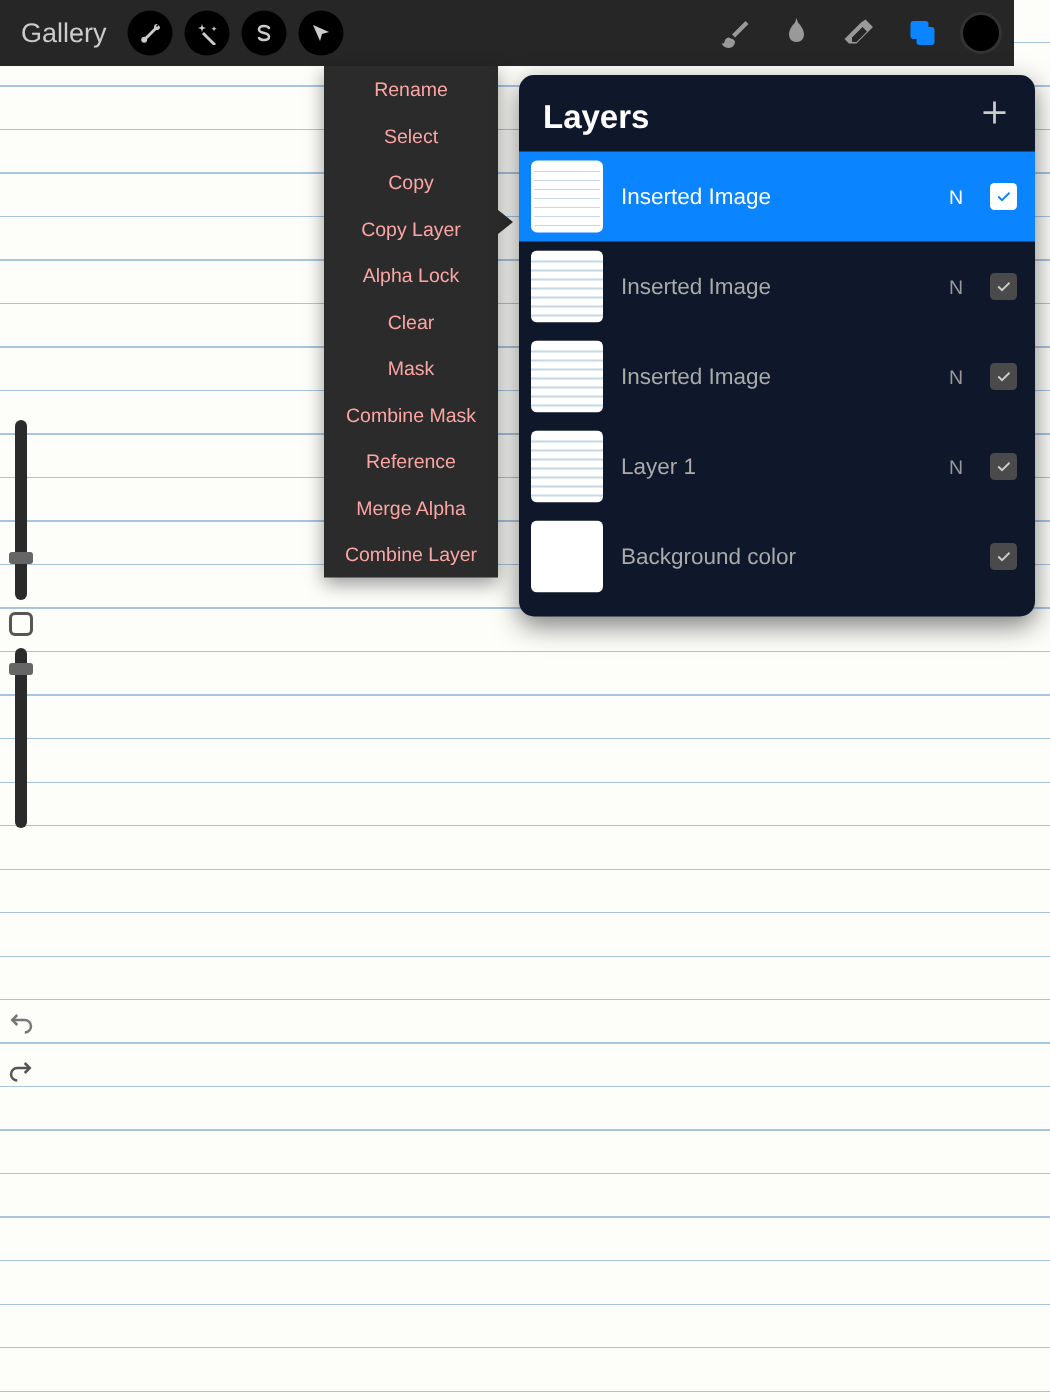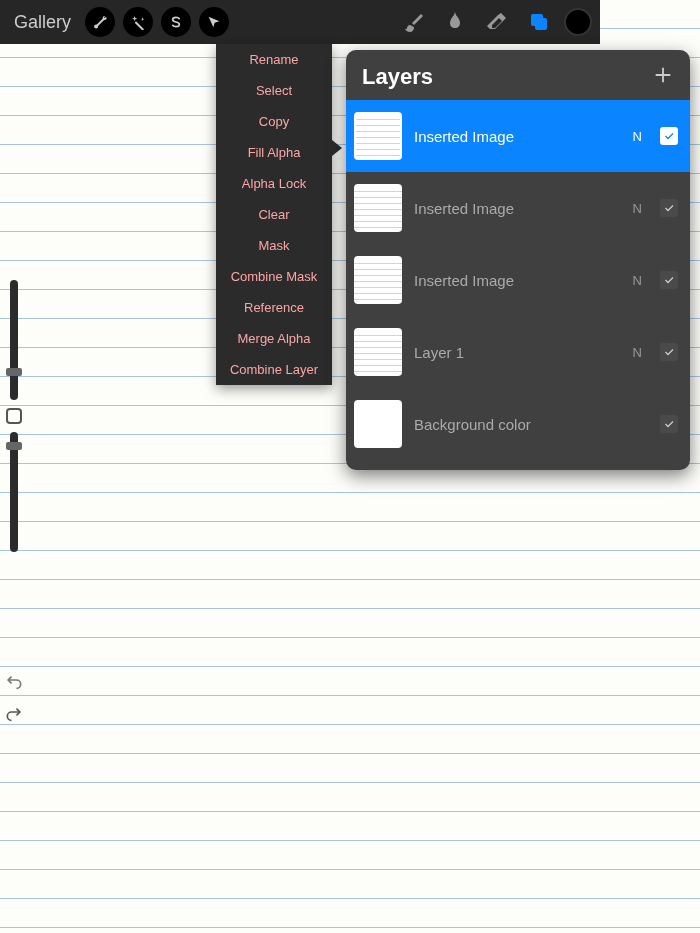--- a/index.html
+++ b/index.html
@@ -14,21 +14,21 @@
     transparent 0px,
     transparent 28px,
     #a8c5e0 28px,
     #a8c5e0 29px
   );
 }
 
 .topbar {
   position: absolute;
   top: 0; left: 0;
-  width: 600px; height: 44px;
+  width: 676px; height: 44px;
   background: #262626;
   display: flex;
   align-items: center;
   padding: 0 8px;
   gap: 8px;
 }
 .gallery-btn {
   color: #ccc;
   font-size: 18px;
   padding: 0 6px;
@@ -126,21 +126,21 @@
   border-top: 8px solid transparent;
   border-bottom: 8px solid transparent;
   border-left: 10px solid #2b2b2b;
 }
 
 .layers-panel {
   position: absolute;
   top: 50px;
   left: 346px;
   width: 344px;
-  background: #404040;
+  background: #0f172a;
   border-radius: 10px;
   box-shadow: 0 6px 18px rgba(0,0,0,0.5);
   overflow: hidden;
 }
 .layers-header {
   display: flex;
   align-items: center;
   justify-content: space-between;
   padding: 14px 16px 10px 16px;
 }
@@ -148,21 +148,21 @@
   color: #fff;
   font-size: 22px;
   font-weight: 600;
 }
 .add-layer { cursor: pointer; }
 .add-layer svg { width: 22px; height: 22px; stroke: #ccc; stroke-width: 2; fill: none; }
 
 .layer-row {
   display: flex;
   align-items: center;
-  height: 72px;
+  height: 60px;
   padding: 0 12px 0 8px;
   gap: 12px;
   cursor: pointer;
 }
 .layer-row.selected { background: #0a84ff; }
 .layer-thumb {
   width: 48px; height: 48px;
   background: #fff;
   border-radius: 4px;
   border: 2px solid transparent;
@@ -270,21 +270,21 @@
   <svg viewBox="0 0 24 24">
       <path d="M19 12H9a5 5 0 0 0 0 10" stroke="#555" stroke-width="2" fill="none"></path>
       <path d="M15 8l4 4-4 4" stroke="#555" stroke-width="2" fill="none"></path>
     </svg>
 </div>
 
 <div class="context-menu">
   <div class="item">Rename</div>
   <div class="item">Select</div>
   <div class="item">Copy</div>
-  <div class="item">Fill Alpha</div>
+  <div class="item">Copy Layer</div>
   <div class="item">Alpha Lock</div>
   <div class="item">Clear</div>
   <div class="item">Mask</div>
   <div class="item">Combine Mask</div>
   <div class="item">Reference</div>
   <div class="item">Merge Alpha</div>
   <div class="item">Combine Layer</div>
 </div>
 <div class="context-pointer"></div>
 

